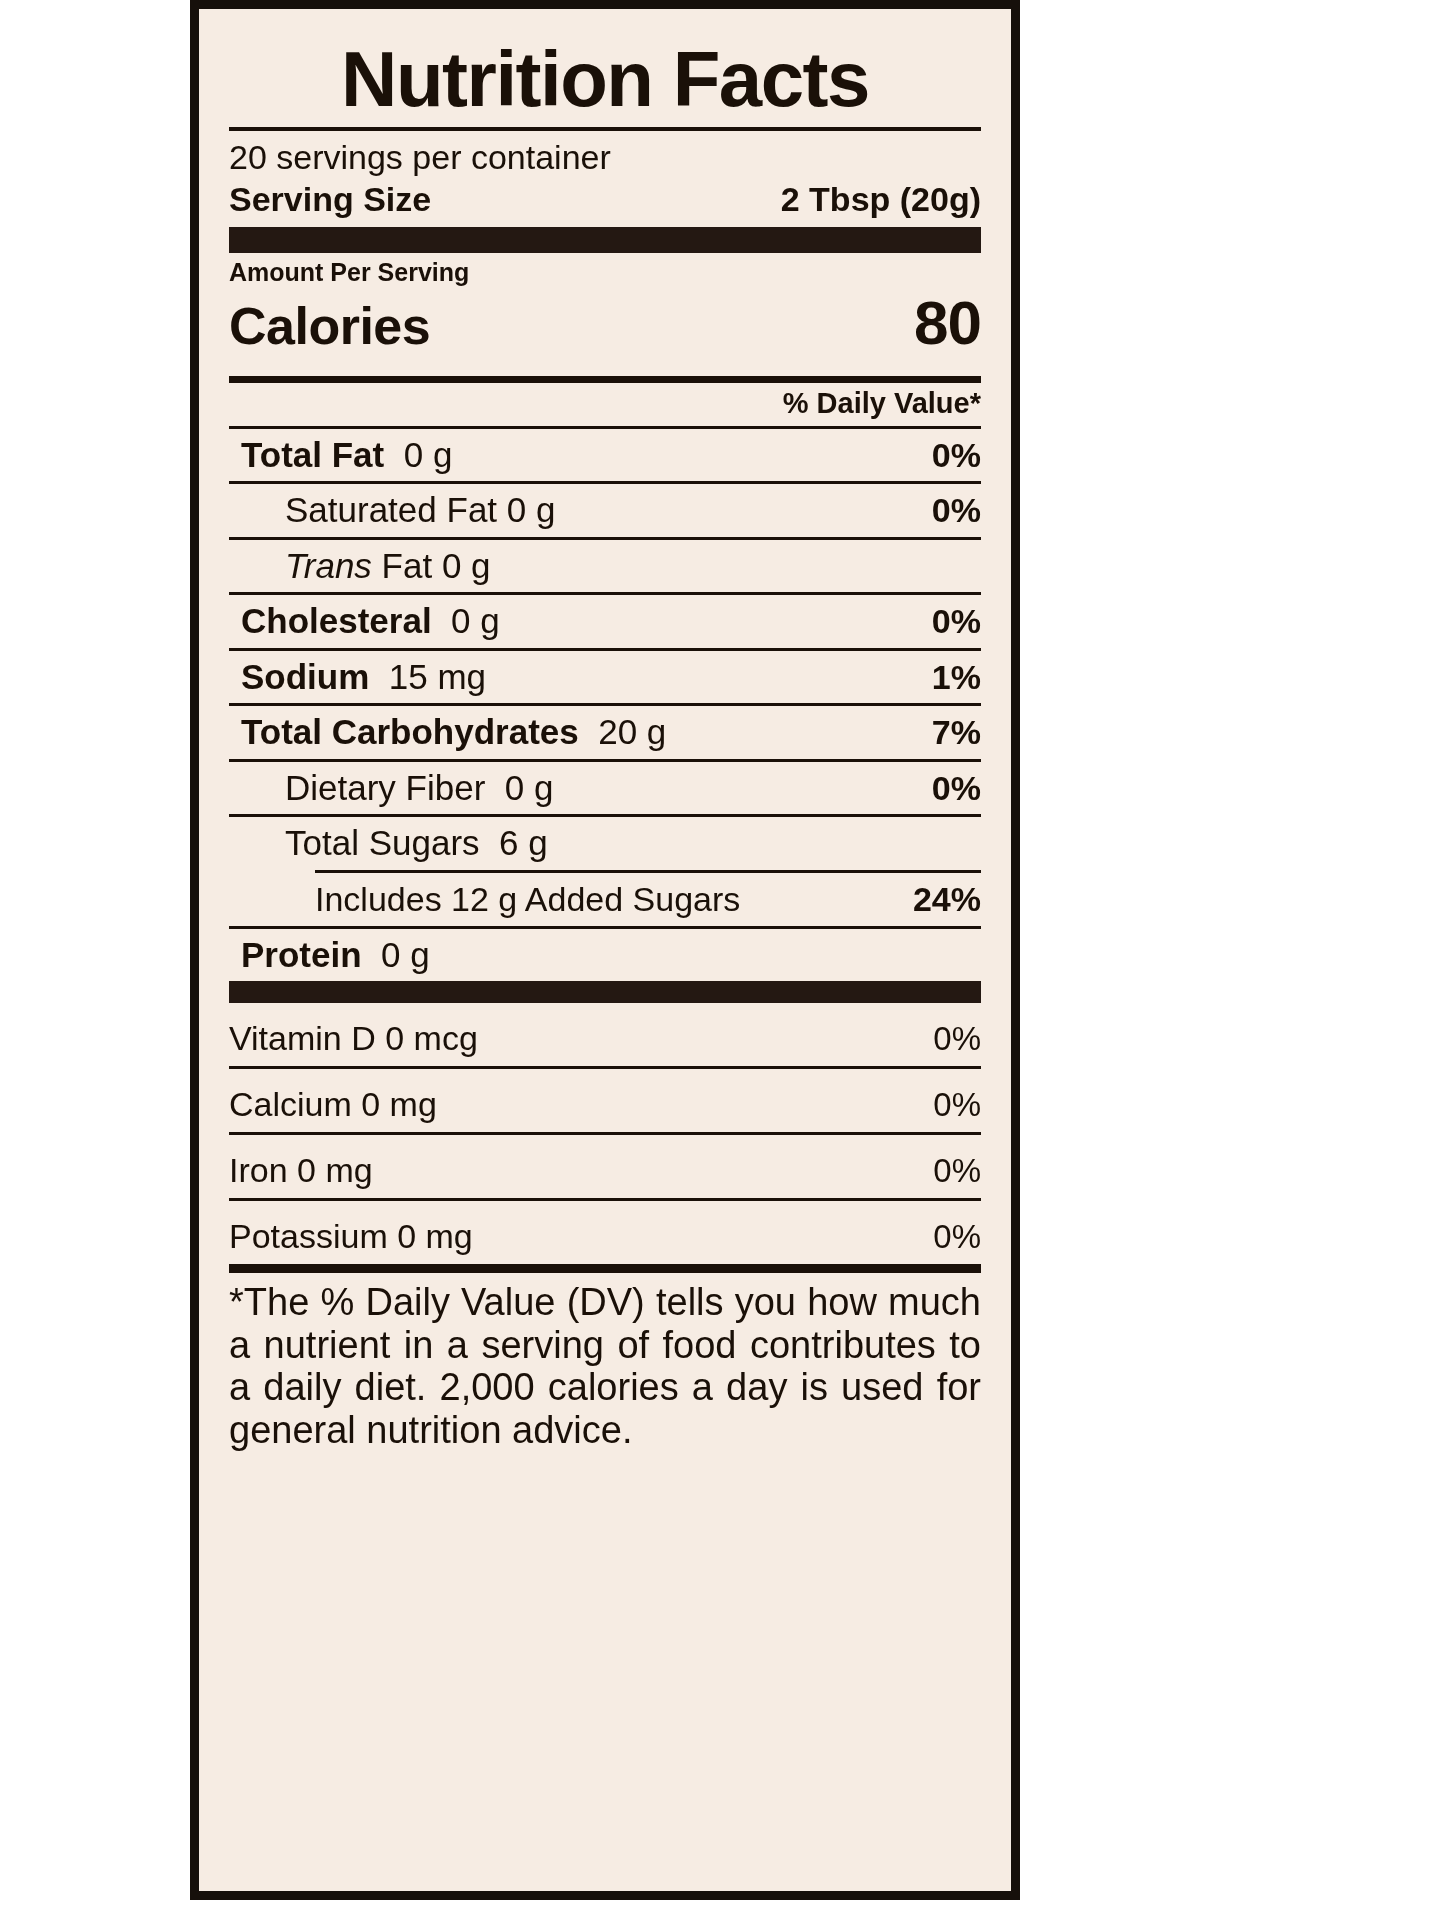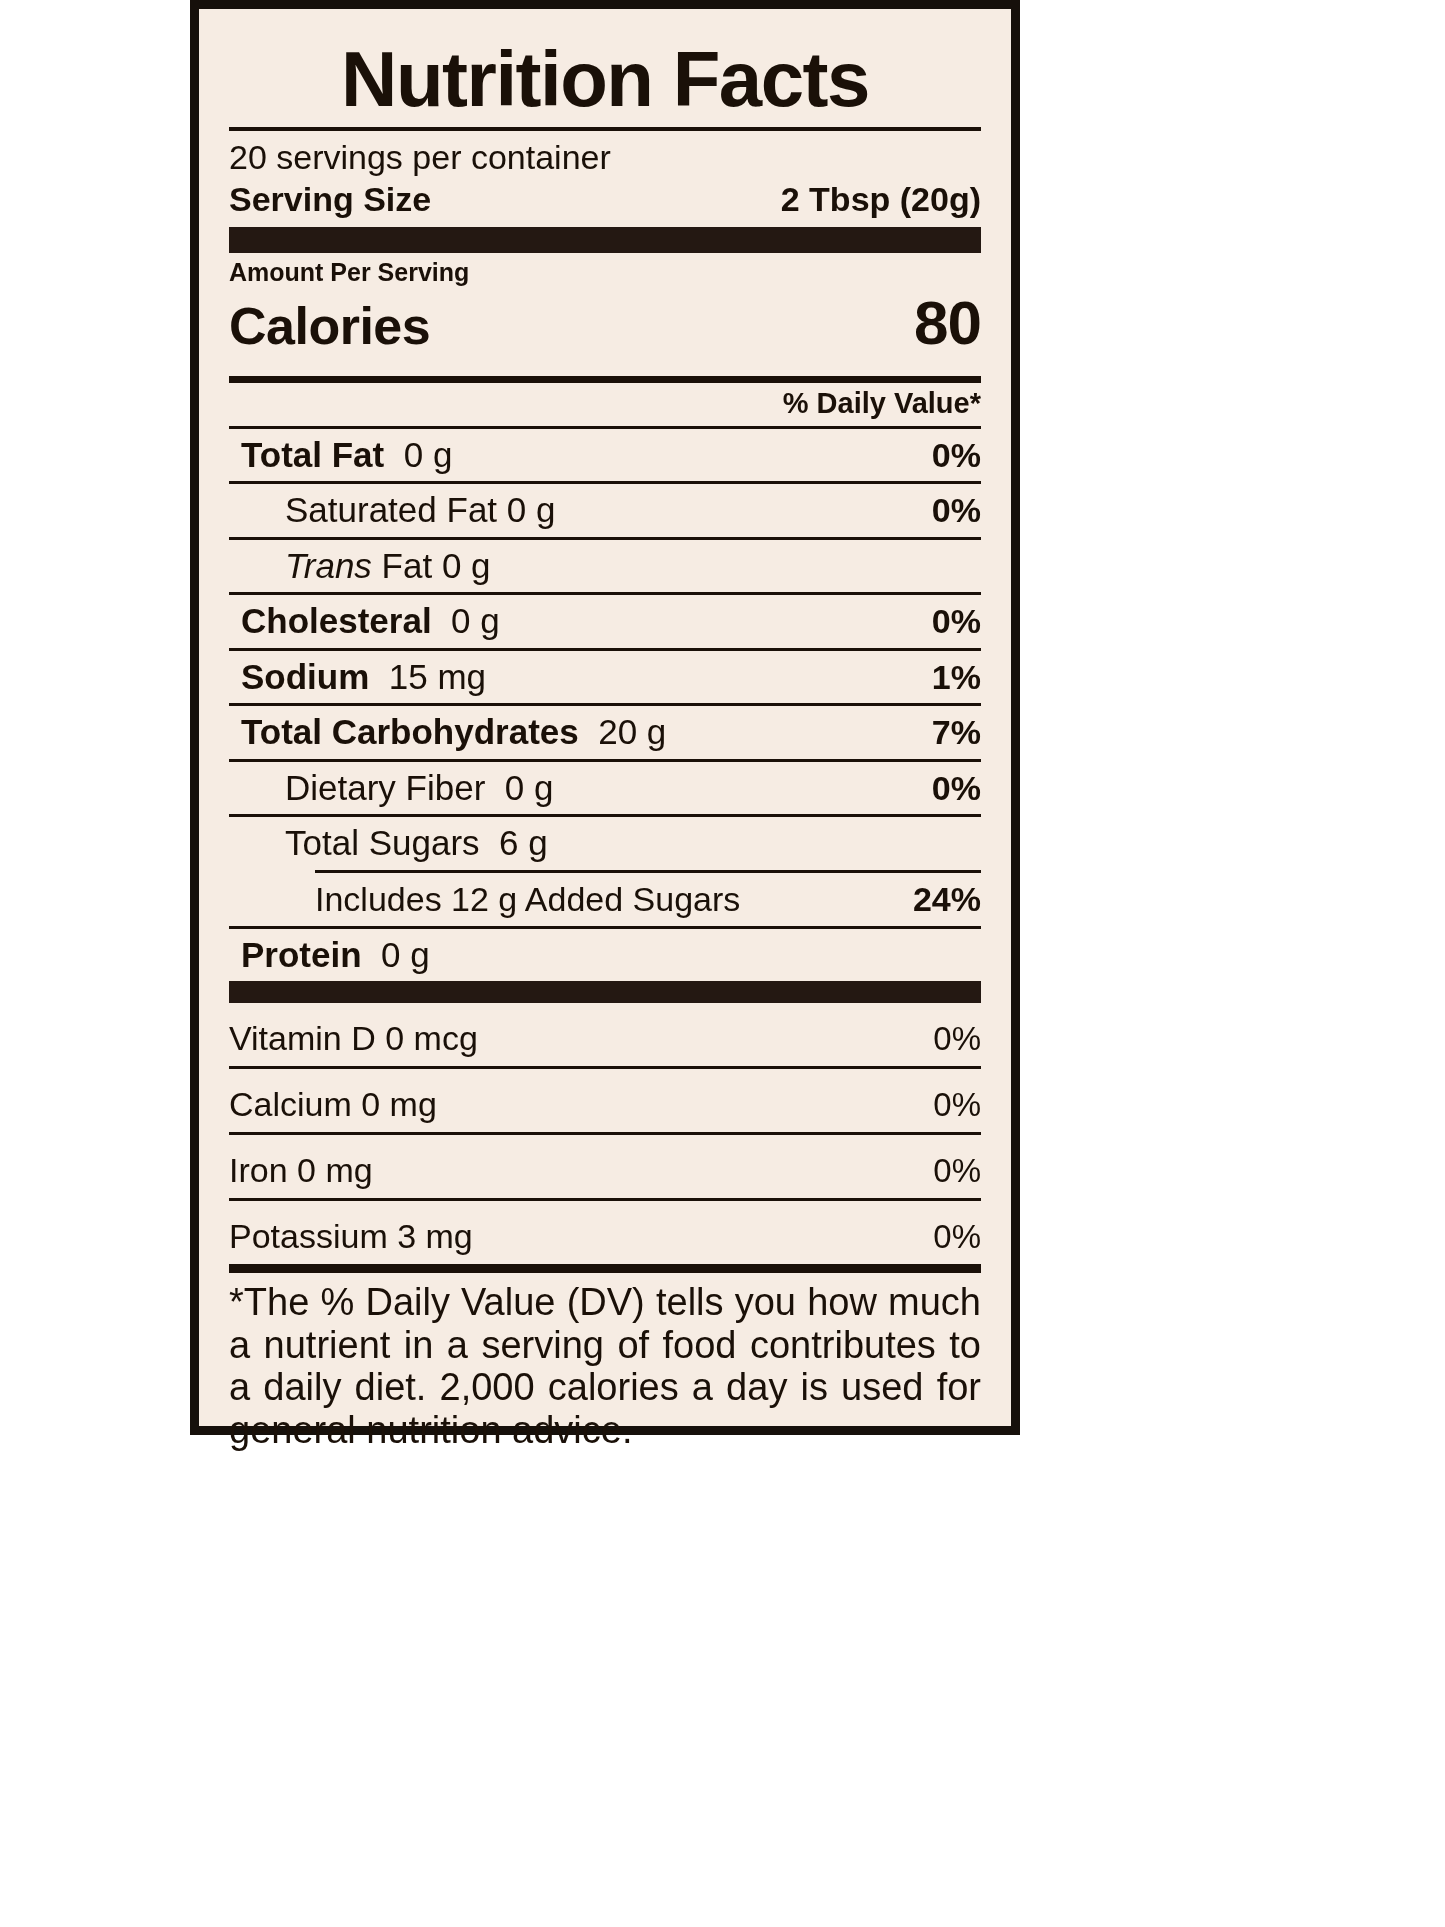--- a/index.html
+++ b/index.html
@@ -20,21 +20,21 @@
     background: #ffffff;
     display: flex;
     justify-content: center;
     align-items: flex-start;
   }
   .label-outer {
     position: absolute;
     left: 190px;
     top: 0px;
     width: 830px;
-    height: 1435px;
+    height: 1900px;
     background: #f6ece3;
     border: 9px solid #16100b;
     box-sizing: border-box;
     padding: 14px 16px 10px 16px;
   }
   .label-inner {
     width: 100%;
     height: 100%;
     box-sizing: border-box;
     padding: 0 14px;
@@ -246,21 +246,21 @@
       </div>
       <div class="rule-hair"></div>
 
       <div class="vit-row">
         <span>Iron   0 mg</span>
         <span class="pct">0%</span>
       </div>
       <div class="rule-hair"></div>
 
       <div class="vit-row">
-        <span>Potassium 3 mg</span>
+        <span>Potassium 0 mg</span>
         <span class="pct">0%</span>
       </div>
 
       <div class="rule-black"></div>
 
       <div class="footnote">*The % Daily Value (DV) tells you how much a nutrient in a serving of food contributes to a daily diet. 2,000 calories a day is used for general nutrition advice.</div>
 
     </div>
   </div>
 </div>

